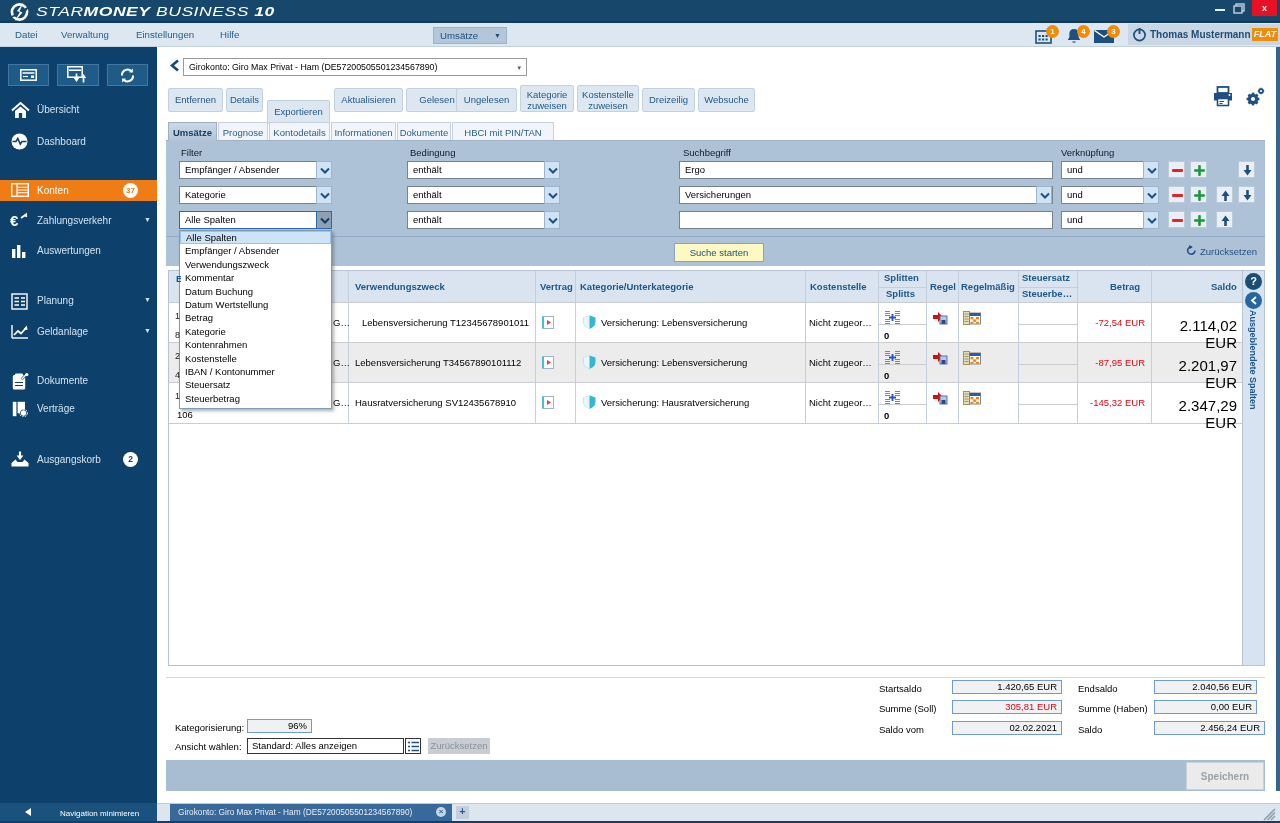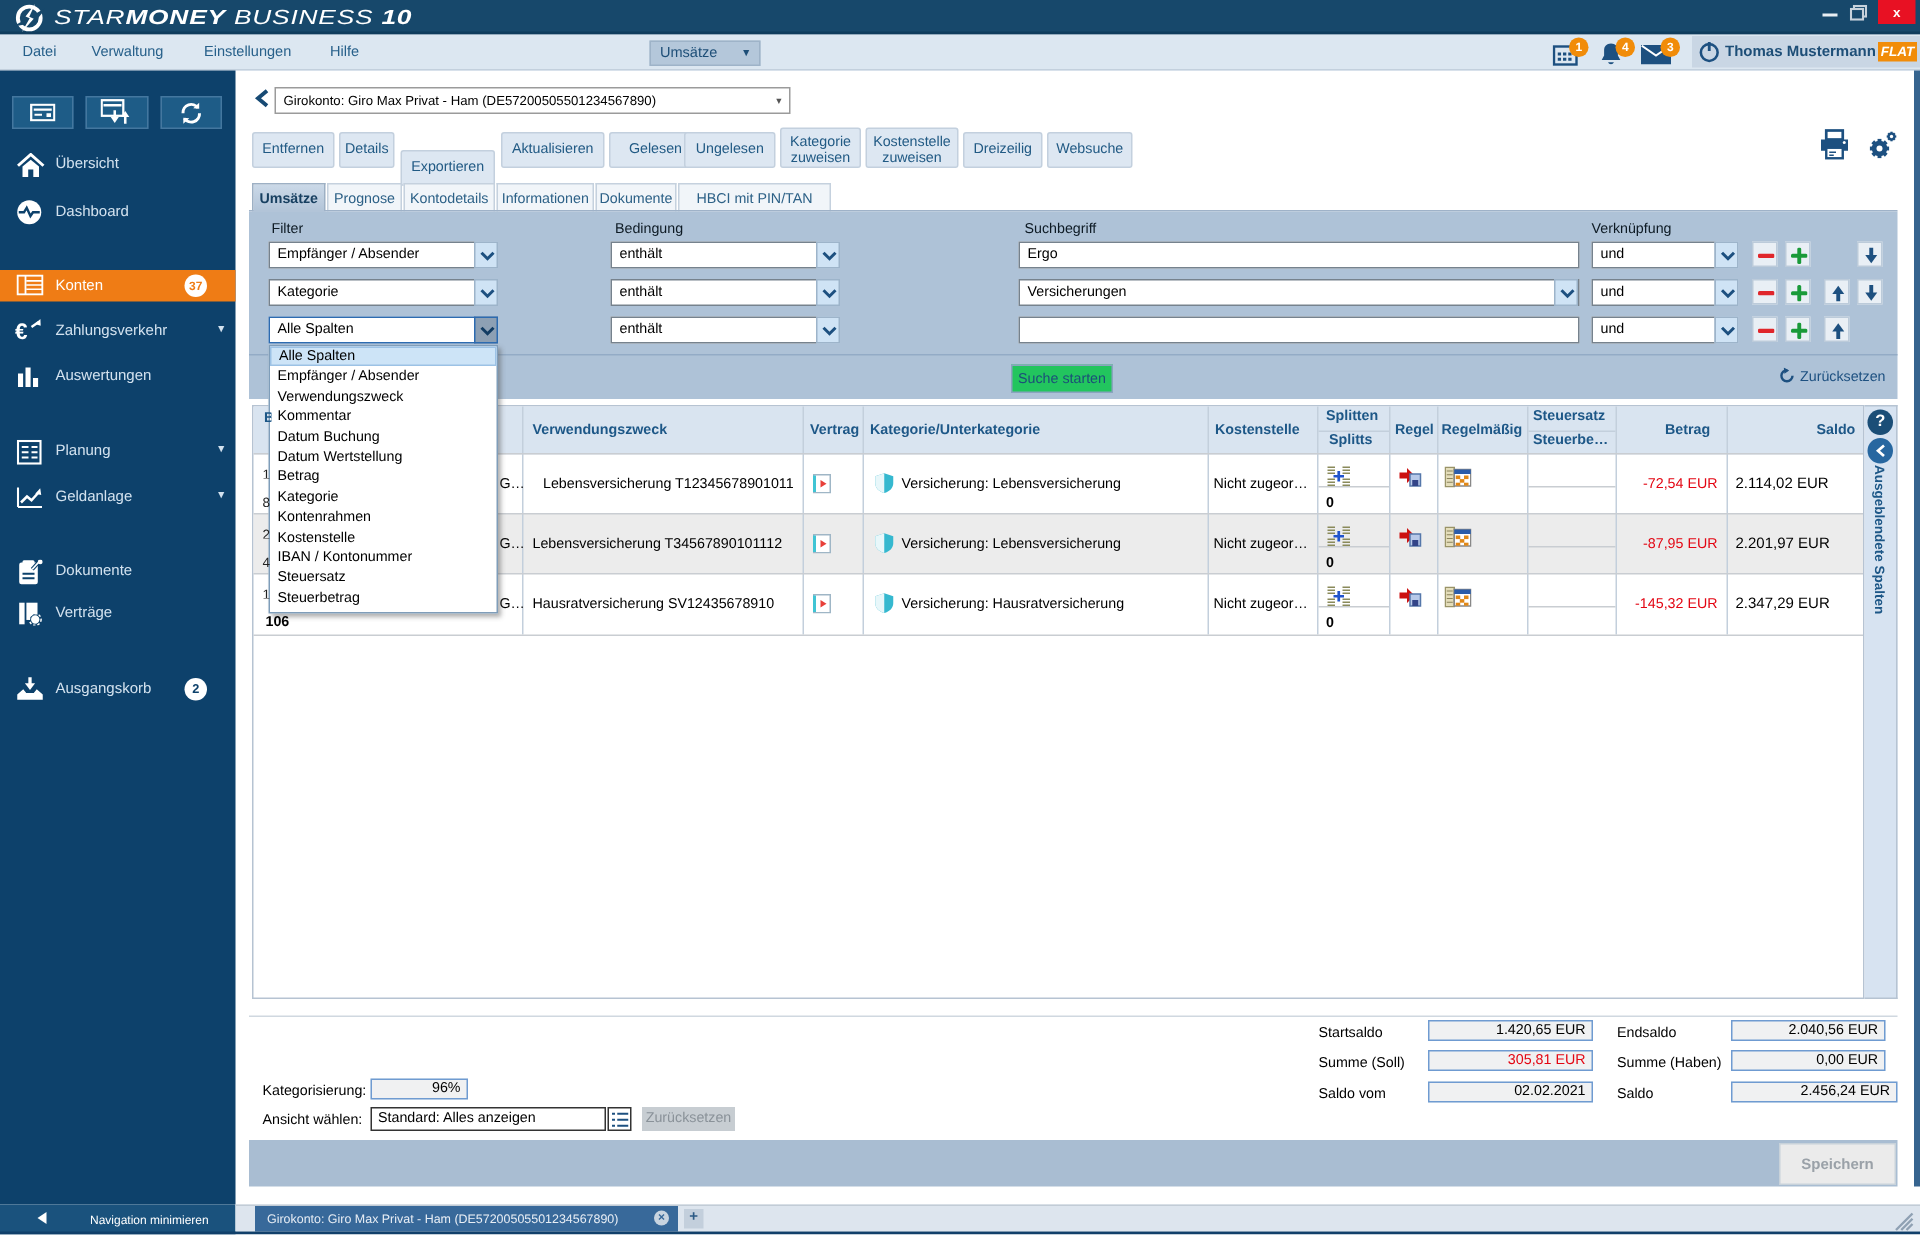--- a/index.html
+++ b/index.html
@@ -358,21 +358,21 @@
     </svg>
   </div>
 <div class="sqb" style="left:1216px;top:211px">
     <svg style="position:absolute;left:4px;top:3px" width="9" height="11" viewBox="0 0 9 11">
       <path d="M4.5 11 L4.5 5" stroke="#1d5080" stroke-width="2.6"></path>
       <path d="M0.5 6 L8.5 6 L4.5 0.5 Z" fill="#1d5080"></path>
     </svg>
   </div>
 
 <div class="ab" style="left:166px;top:236px;width:1099px;height:1px;background:#93abc6"></div>
-<div class="ab" style="left:674px;top:243px;width:68px;height:19px;background:#22c55e;border:1px solid #8aa3bf;color:#1c4e79;font-size:9.5px;text-align:center;line-height:17px">Suche starten</div>
+<div class="ab" style="left:674px;top:243px;width:90px;height:19px;background:#fef9c3;border:1px solid #8aa3bf;color:#1c4e79;font-size:9.5px;text-align:center;line-height:17px">Suche starten</div>
 <svg class="ab" style="left:1186px;top:245px" width="11" height="11" viewBox="0 0 11 11">
     <path d="M9 5.5 A3.7 3.7 0 1 1 5.5 1.8" fill="none" stroke="#1d5080" stroke-width="1.6"></path>
     <path d="M3.2 0 L6.8 2 L3.6 4.2 Z" fill="#1d5080"></path>
   </svg>
 <div class="ab" style="left:1200px;top:246px;font-size:9.5px;color:#1d5080">Zurücksetzen</div>
 
 <div class="ab" style="left:168px;top:270px;width:1075px;height:396px;background:#fff;border:1px solid #b6c3d2"></div>
 <div class="ab" style="left:169px;top:271px;width:1073px;height:32px;background:#d9e4f0"></div>
 <div class="ab" style="left:169px;top:342px;width:1073px;height:40px;background:#ececec"></div>
 
@@ -405,21 +405,21 @@
 <div class="hdr" style="left:1110px">Betrag</div>
 <div class="hdr" style="left:1211px">Saldo</div>
 
 <div class="rowline" style="top:302px"></div>
 <div class="rowline" style="top:342px"></div>
 <div class="rowline" style="top:382px"></div>
 <div class="rowline" style="top:423px"></div>
 
 <style>
 .redamt{position:absolute;font-size:9.5px;color:#e30613;text-align:right;width:70px}
-.saldoamt{position:absolute;font-size:10px;color:#000;width:80px}
+.saldoamt{position:absolute;font-size:15px;color:#000;text-align:right;width:80px}
 </style>
 
 <div class="ctxt" style="left:333px;top:317px">G…</div>
 <div class="ctxt" style="left:333px;top:357px">G…</div>
 <div class="ctxt" style="left:333px;top:397px">G…</div>
 
 <div class="ctxt" style="left:362px;top:317px">Lebensversicherung T12345678901011</div>
 <div class="ctxt" style="left:355px;top:357px">Lebensversicherung T34567890101112</div>
 <div class="ctxt" style="left:355px;top:397px">Hausratversicherung SV12435678910</div>
 
@@ -571,21 +571,21 @@
   <div class="li">Datum Wertstellung</div>
   <div class="li">Betrag</div>
   <div class="li">Kategorie</div>
   <div class="li">Kontenrahmen</div>
   <div class="li">Kostenstelle</div>
   <div class="li">IBAN / Kontonummer</div>
   <div class="li">Steuersatz</div>
   <div class="li">Steuerbetrag</div>
 </div>
 <style>.li{height:13.4px;font-size:9.5px;line-height:13.4px;padding-left:5px;color:#000}</style>
-<div class="ab" style="left:177px;top:409px;font-size:9.5px;font-weight:bold;color:#000">106</div>
+<div class="ab" style="left:177px;top:409px;font-size:9.5px;font-weight:normal;color:#000">106</div>
 <div class="ab" style="left:176px;top:273px;width:5px;height:9px;overflow:hidden;font-size:9.5px;font-weight:bold;color:#1d5787">B</div>
 <div class="ab" style="left:175px;top:311px;width:5px;height:8px;overflow:hidden;font-size:9px;color:#222">1</div>
 <div class="ab" style="left:175px;top:330px;width:5px;height:8px;overflow:hidden;font-size:9px;color:#222">8</div>
 <div class="ab" style="left:175px;top:351px;width:5px;height:8px;overflow:hidden;font-size:9px;color:#222">2</div>
 <div class="ab" style="left:175px;top:370px;width:5px;height:8px;overflow:hidden;font-size:9px;color:#222">4</div>
 <div class="ab" style="left:175px;top:391px;width:5px;height:8px;overflow:hidden;font-size:9px;color:#222">1</div>
 <div class="ab" style="left:175px;top:410px;width:0px;height:8px;overflow:hidden;font-size:9px;color:#222">2</div>
 
 <div class="ab" style="left:166px;top:677px;width:1099px;height:1px;background:#d0d8e0"></div>
 <style>.slab{position:absolute;font-size:9.5px;color:#000}

